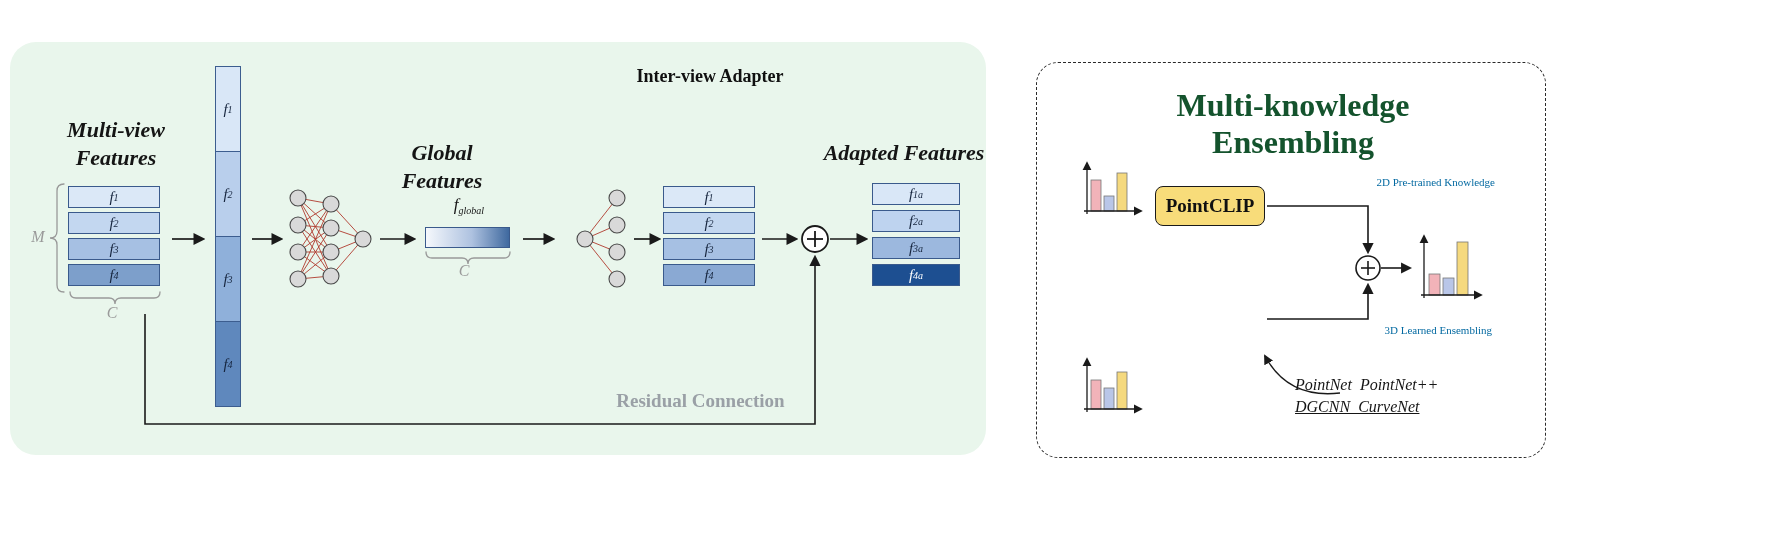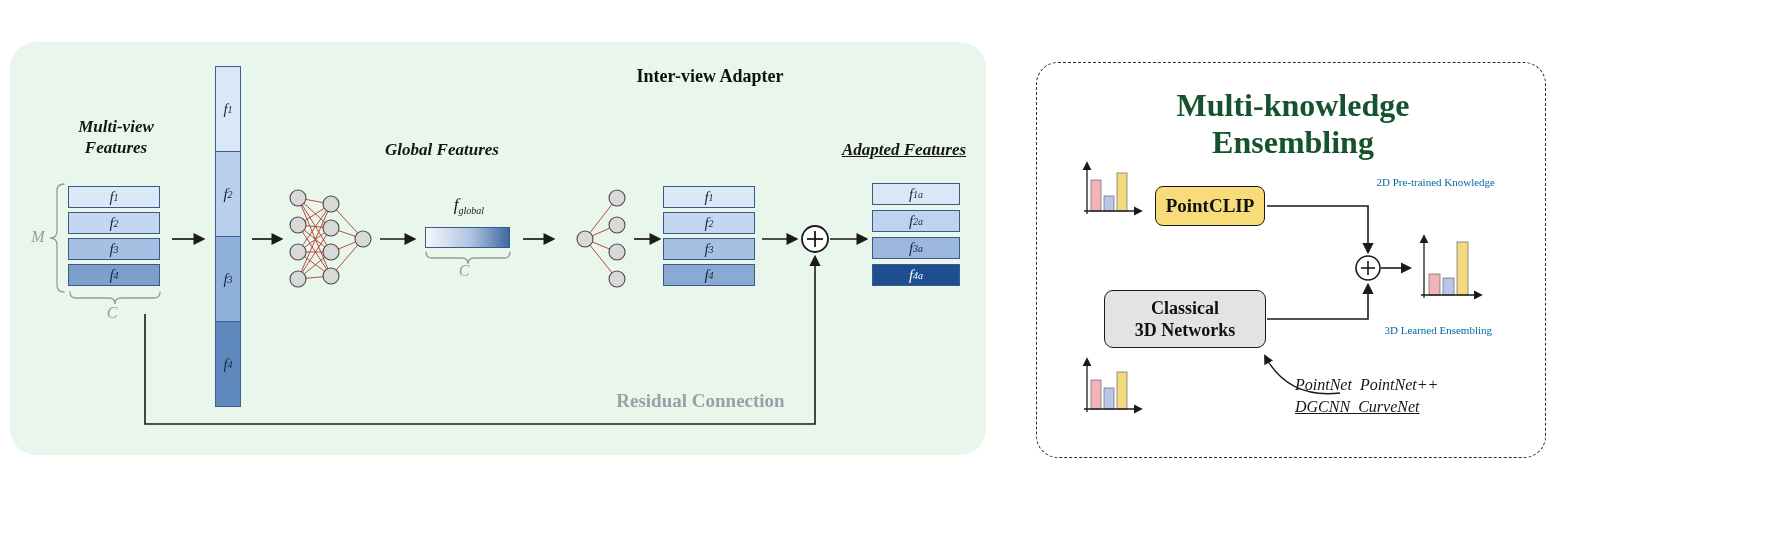--- a/index.html
+++ b/index.html
@@ -9,24 +9,24 @@
 
   .panel-left { left:10px; top:42px; width:976px; height:413px; background:#e9f6ec; border-radius:26px; }
   .panel-right { left:1036px; top:62px; width:510px; height:396px; background:#ffffff;
                  border:1.6px dashed #2a2a2a; border-radius:22px; box-sizing:border-box; }
 
   svg.overlay { left:0; top:0; width:1766px; height:550px; pointer-events:none; }
 
   .title-left  { left:555px; top:66px;  width:310px; text-align:center; font-weight:bold; font-size:18px; color:#101010; }
   .title-right { left:1118px; top:87px; width:350px; text-align:center; font-weight:bold; font-size:32px; color:#14532d; }
 
-  .seclabel { font-style:italic; font-weight:bold; font-size:17px; text-align:center; color:#151515; line-height:1.25; }
+  .seclabel { font-style:italic; font-weight:bold; font-size:22px; text-align:center; color:#151515; line-height:1.25; }
   .multiview-label { left:58px;  top:116px; width:116px; }
   .globalf-label   { left:372px; top:139px; width:140px; }
-  .adapted-label   { left:818px; top:139px; width:172px;text-decoration:underline; }
+  .adapted-label   { left:818px; top:139px; width:172px; }
 
   .fbox { position:absolute; width:92px; height:22px; border:1px solid #3a5a8c; box-sizing:border-box;
           display:flex; align-items:center; justify-content:center; color:#16253e; }
   .fb  { font-style:italic; font-size:15px; }
   .fs  { font-size:10px; font-style:italic; }
   .fp  { font-size:10px; font-style:italic; }
   .white, .white .fb, .white .fs, .white .fp { color:#ffffff; }
 
   .s1 { background:#dbe8f7; } .s2 { background:#c3d7f0; } .s3 { background:#a6c0e3; } .s4 { background:#7d9fcb; }
   .t1 { background:#dbe8f7; } .t2 { background:#c3d7f0; } .t3 { background:#a6c0e3; } .t4 { background:#8aa9d3; }
@@ -284,24 +284,20 @@
   </div>
 
   <div class="abs residual-label">Residual Connection</div>
 
   <div class="abs title-right">Multi-knowledge Ensembling</div>
 
   <div class="abs pointclip-box">
     <span>PointCLIP</span>
   </div>
 
-  <div class="abs classical-box">
-    <div>Classical</div>
-    <div>3D Networks</div>
-  </div>
 
   <div class="abs klabel k2d">2D Pre-trained Knowledge</div>
   <div class="abs klabel k3d">3D Learned Ensembling</div>
 
   <div class="abs networks nw1">PointNet  PointNet++</div>
   <div class="abs networks nw2">DGCNN  CurveNet</div>
 
 </div>
 
 </body></html>

